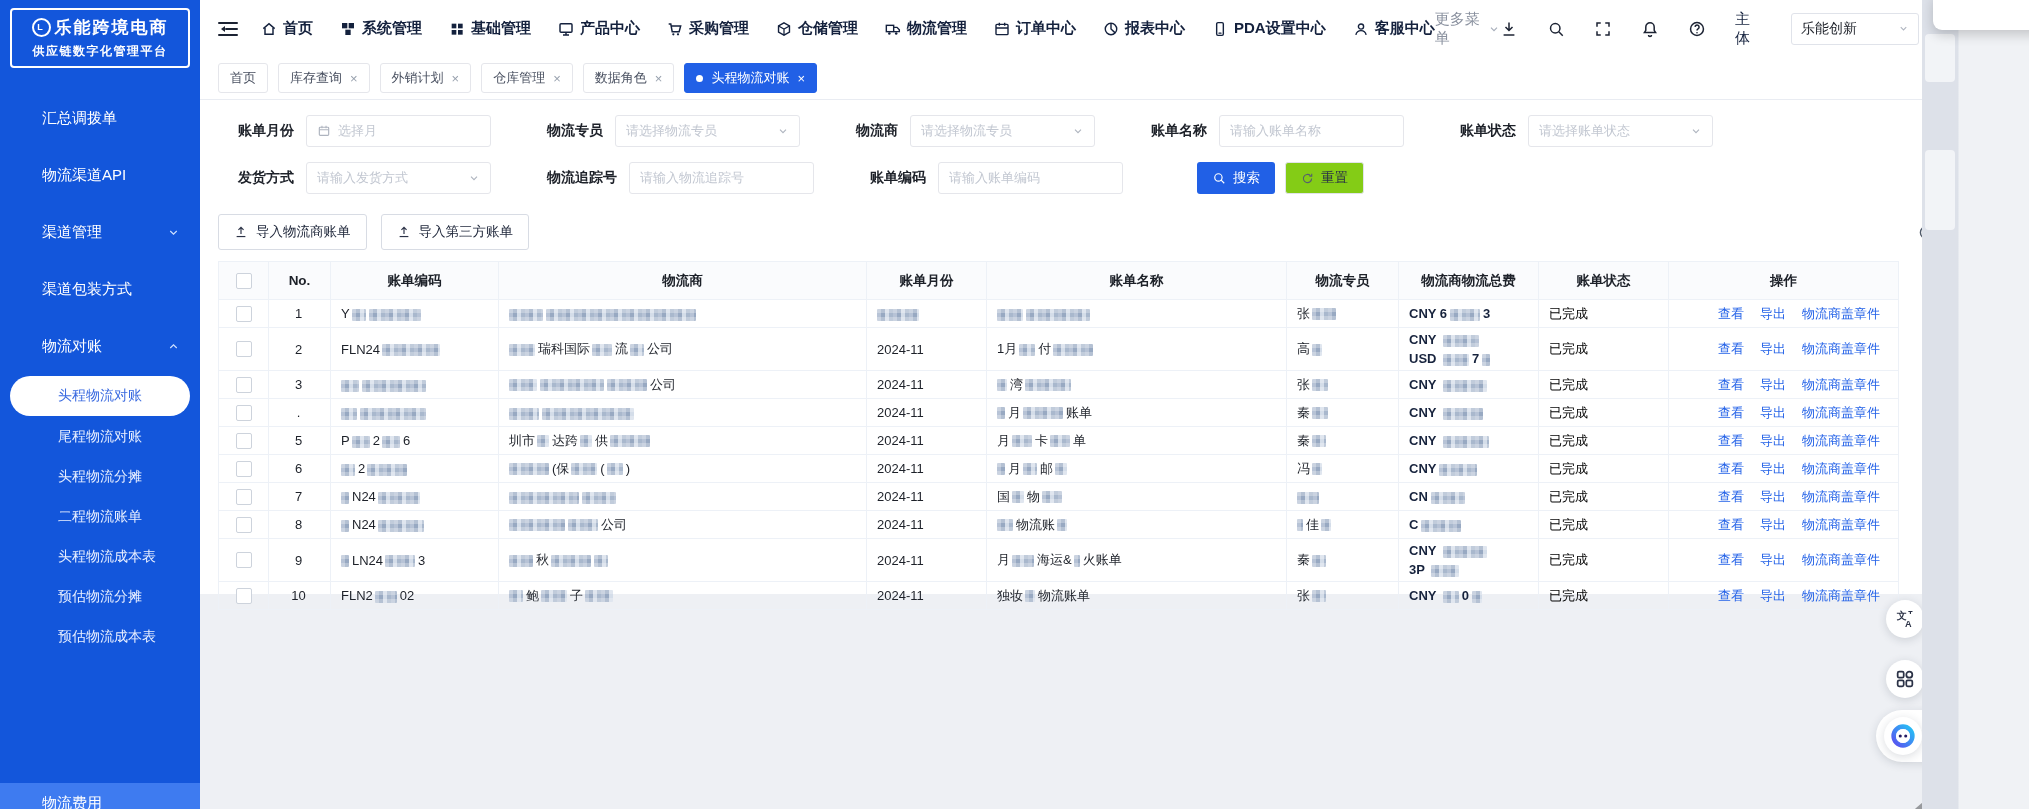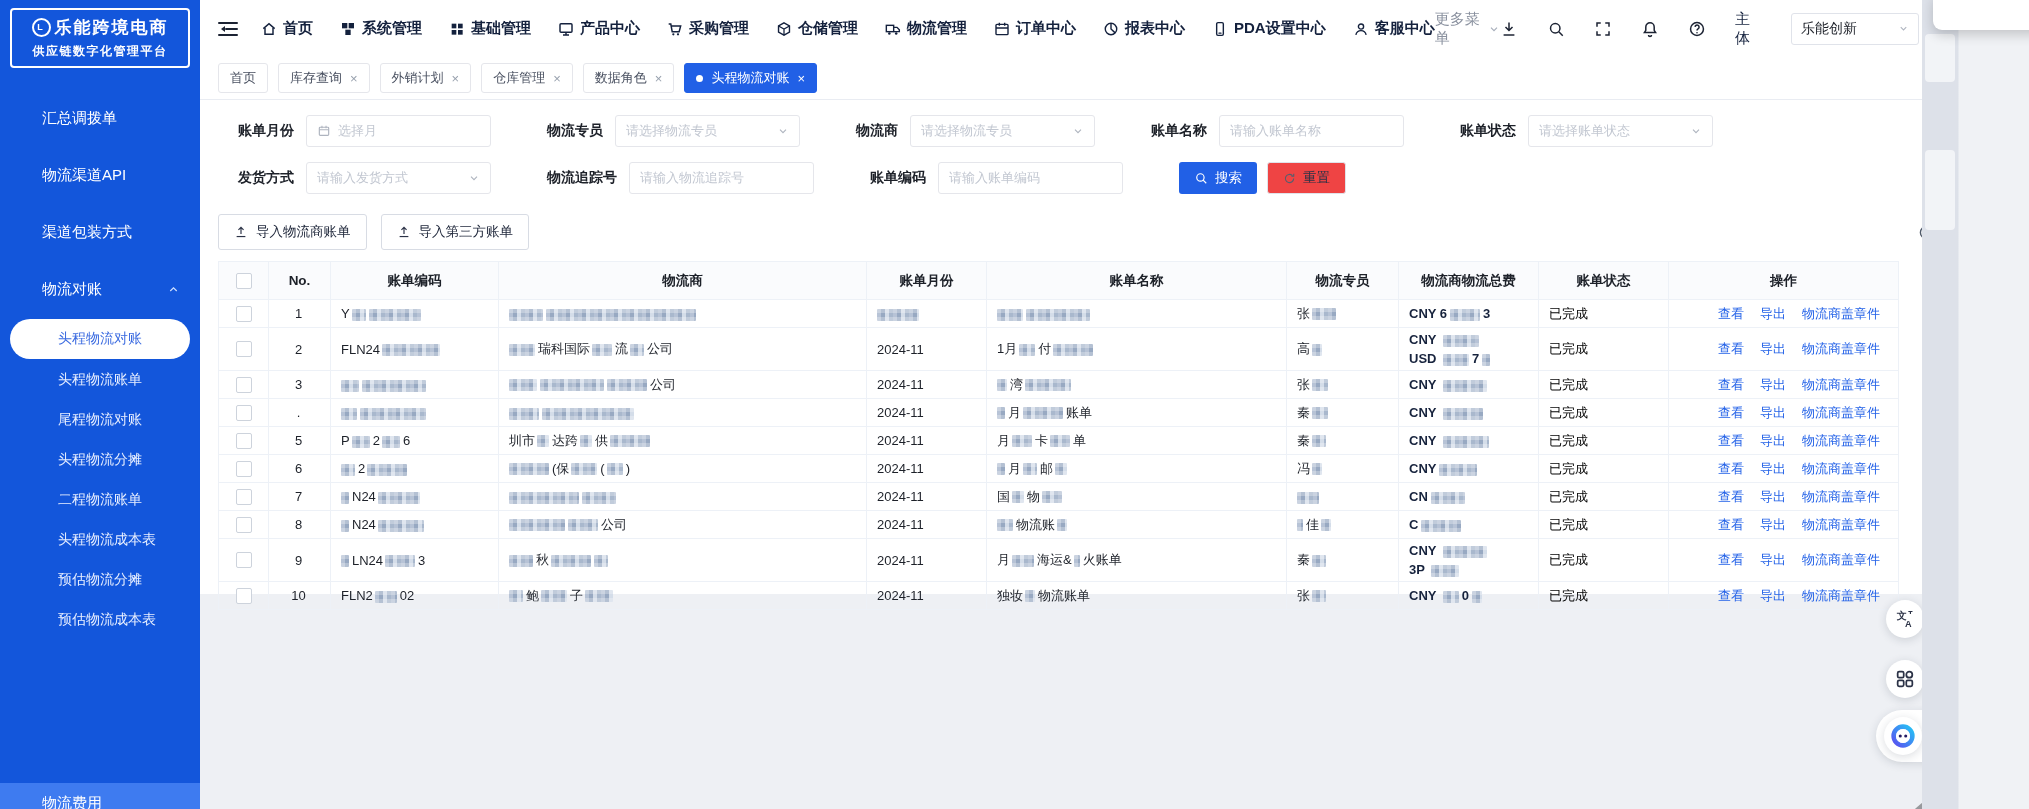--- a/index.html
+++ b/index.html
@@ -58,25 +58,25 @@
   .panel{position:absolute;left:200px;top:100px;width:1829px;height:494px;background:#fff;z-index:1}
   .filters{padding:15px 0 0 38px}
   .f-row{display:flex;align-items:center;margin-bottom:15px}
   .f-group{display:flex;align-items:center;margin-right:56px}
   .f-label{font-weight:bold;font-size:14px;color:#1d2129;margin-right:12px;white-space:nowrap}
   .f-ctl{width:185px;height:32px;border:1px solid #e5e6eb;border-radius:3px;background:#fff;display:flex;align-items:center;
          padding:0 10px;box-sizing:border-box;font-size:13px;color:#c2c7d1;cursor:pointer}
   .f-ctl .ph{flex:1;white-space:nowrap;overflow:hidden}
   .f-ctl .ic{font-size:12px;color:#aeb4bf}
   .f-ctl .cal{font-size:14px;margin-right:7px}
-  .f-btns{display:flex;align-items:center;margin-left:0}
+  .f-btns{display:flex;align-items:center;margin-left:18px}
   .btn{height:32px;border-radius:3px;display:flex;align-items:center;gap:7px;font-size:13.5px;padding:0 15px;cursor:pointer;box-sizing:border-box}
   .btn-search{background:#2160e6;color:#fff}
   .btn-search .ic{font-size:14px}
-  .btn-reset{background:#ef4444;border:1px solid #e0e3ea;color:#2b3246;margin-left:10px}
+  .btn-reset{background:#84cc16;border:1px solid #e0e3ea;color:#2b3246;margin-left:10px}
   .btn-reset .ic{font-size:13px;color:#555e6e}
 
   .toolbar{display:flex;align-items:center;padding:5px 24px 11px 18px}
   .btn-import{height:34px;border:1px solid #d8dce4;border-radius:3px;background:#fff;display:flex;align-items:center;gap:8px;
               font-size:13.5px;color:#21293c;padding:0 15px;margin-right:14px;cursor:pointer}
   .btn-import .ic{font-size:14px;color:#2b3246}
   .toolbar-icons{margin-left:auto;display:flex;align-items:center;gap:18px;color:#4e5969}
   .toolbar-icons .ic{font-size:17px;cursor:pointer}
 
   
@@ -122,35 +122,40 @@
     <div class="logo-l2">供应链数字化管理平台</div>
   </div>
   <nav class="menu" id="side-menu">
       <div class="m-item">
         <span class="lbl">汇总调拨单</span>
       </div>
       <div class="m-item">
         <span class="lbl">物流渠道API</span>
       </div>
       <div class="m-item">
+        <span class="lbl">渠道管理</span>
+        <span class="ic">
+          <svg viewBox="0 0 24 24">
+            <path d="M6 9.2l6 6 6-6" fill="none" stroke="currentColor" stroke-width="2.2"></path>
+          </svg>
+        </span>
+      </div>
+      <div class="m-item">
         <span class="lbl">渠道包装方式</span>
       </div>
       <div class="m-item">
         <span class="lbl">物流对账</span>
         <span class="ic">
           <svg viewBox="0 0 24 24">
             <path d="M6 14.8l6-6 6 6" fill="none" stroke="currentColor" stroke-width="2.2"></path>
           </svg>
         </span>
       </div>
       <div class="m-active">
         <span>头程物流对账</span>
-      </div>
-      <div class="m-sub">
-        <span>头程物流账单</span>
       </div>
       <div class="m-sub">
         <span>尾程物流对账</span>
       </div>
       <div class="m-sub">
         <span>头程物流分摊</span>
       </div>
       <div class="m-sub">
         <span>二程物流账单</span>
       </div>

